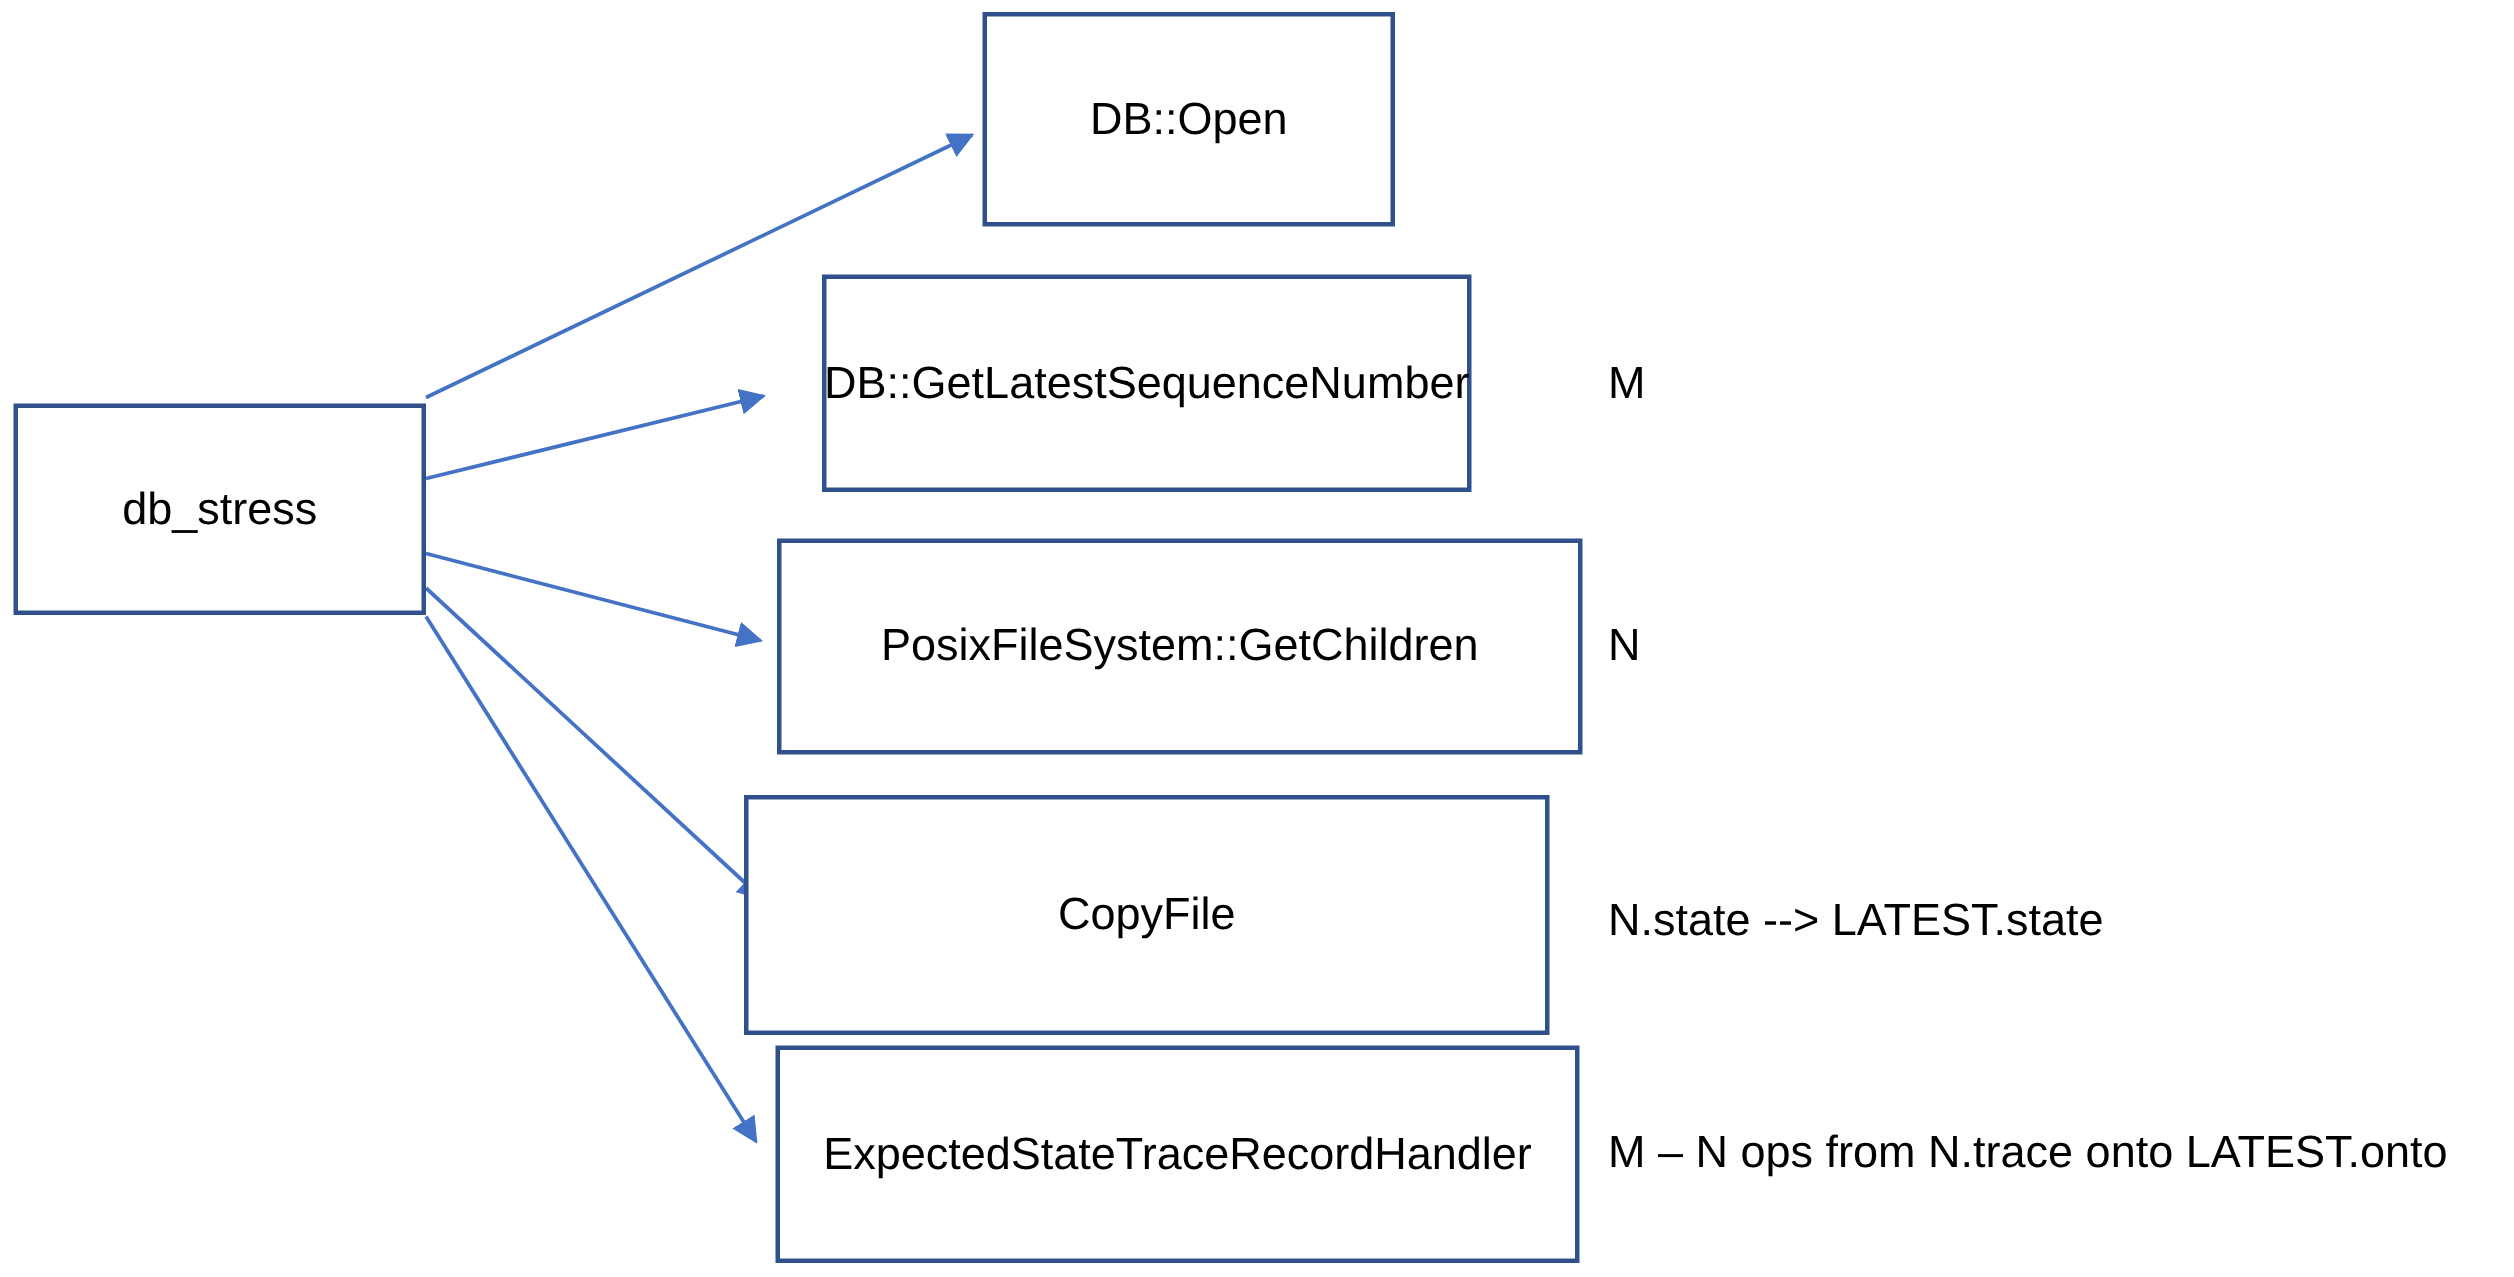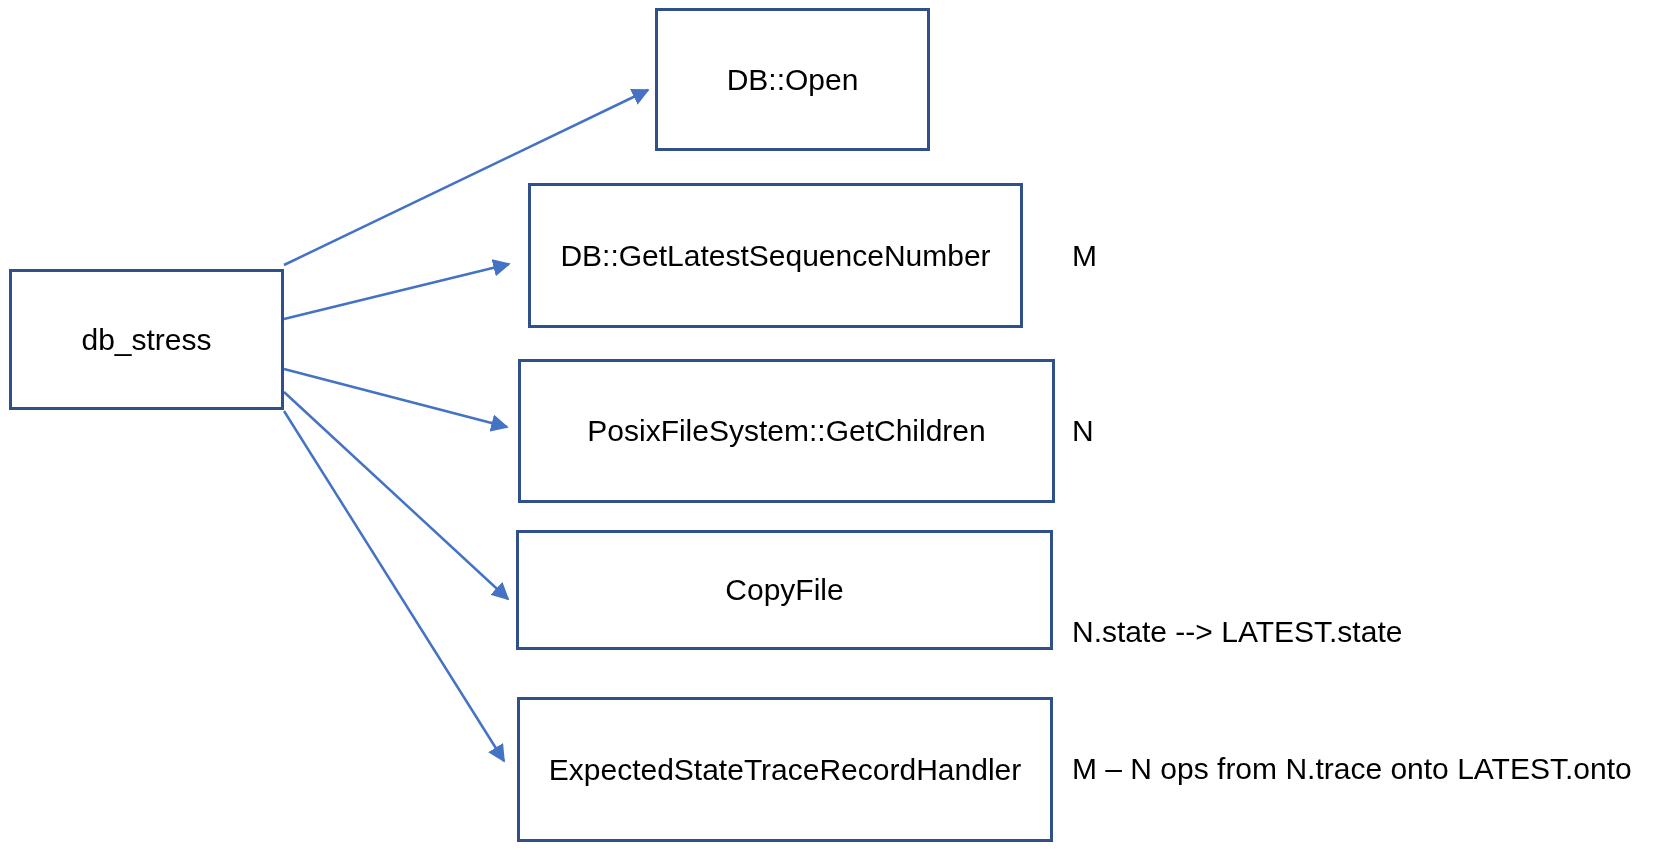--- a/index.html
+++ b/index.html
@@ -73,37 +73,37 @@
   </svg>
 
   <div class="node" style="left:9px;top:269px;width:275px;height:141px">
     <span>db_stress</span>
   </div>
 
   <div class="node" style="left:655px;top:8px;width:275px;height:143px">
     <span>DB::Open</span>
   </div>
 
-  <div class="node" style="left:528px;top:183px;width:495px;height:145px">
+  <div class="node" style="left:548px;top:183px;width:433px;height:145px">
     <span>DB::GetLatestSequenceNumber</span>
   </div>
 
   <div class="node" style="left:518px;top:359px;width:537px;height:144px">
     <span>PosixFileSystem::GetChildren</span>
   </div>
 
-  <div class="node" style="left:516px;top:530px;width:537px;height:120px">
+  <div class="node" style="left:496px;top:530px;width:537px;height:160px">
     <span>CopyFile</span>
   </div>
 
   <div class="node" style="left:517px;top:697px;width:536px;height:145px">
     <span>ExpectedStateTraceRecordHandler</span>
   </div>
 
   <div class="annot" style="top:183px;height:145px">M</div>
 
   <div class="annot" style="top:359px;height:144px">N</div>
 
-  <div class="annot" style="top:562px;height:140px">N.state --&gt; LATEST.state</div>
+  <div class="annot" style="top:544px;height:140px">N.state --&gt; LATEST.state</div>
 
   <div class="annot" style="top:697px;height:143px">M – N ops from N.trace onto LATEST.onto</div>
 
 </div>
 
 </body></html>

